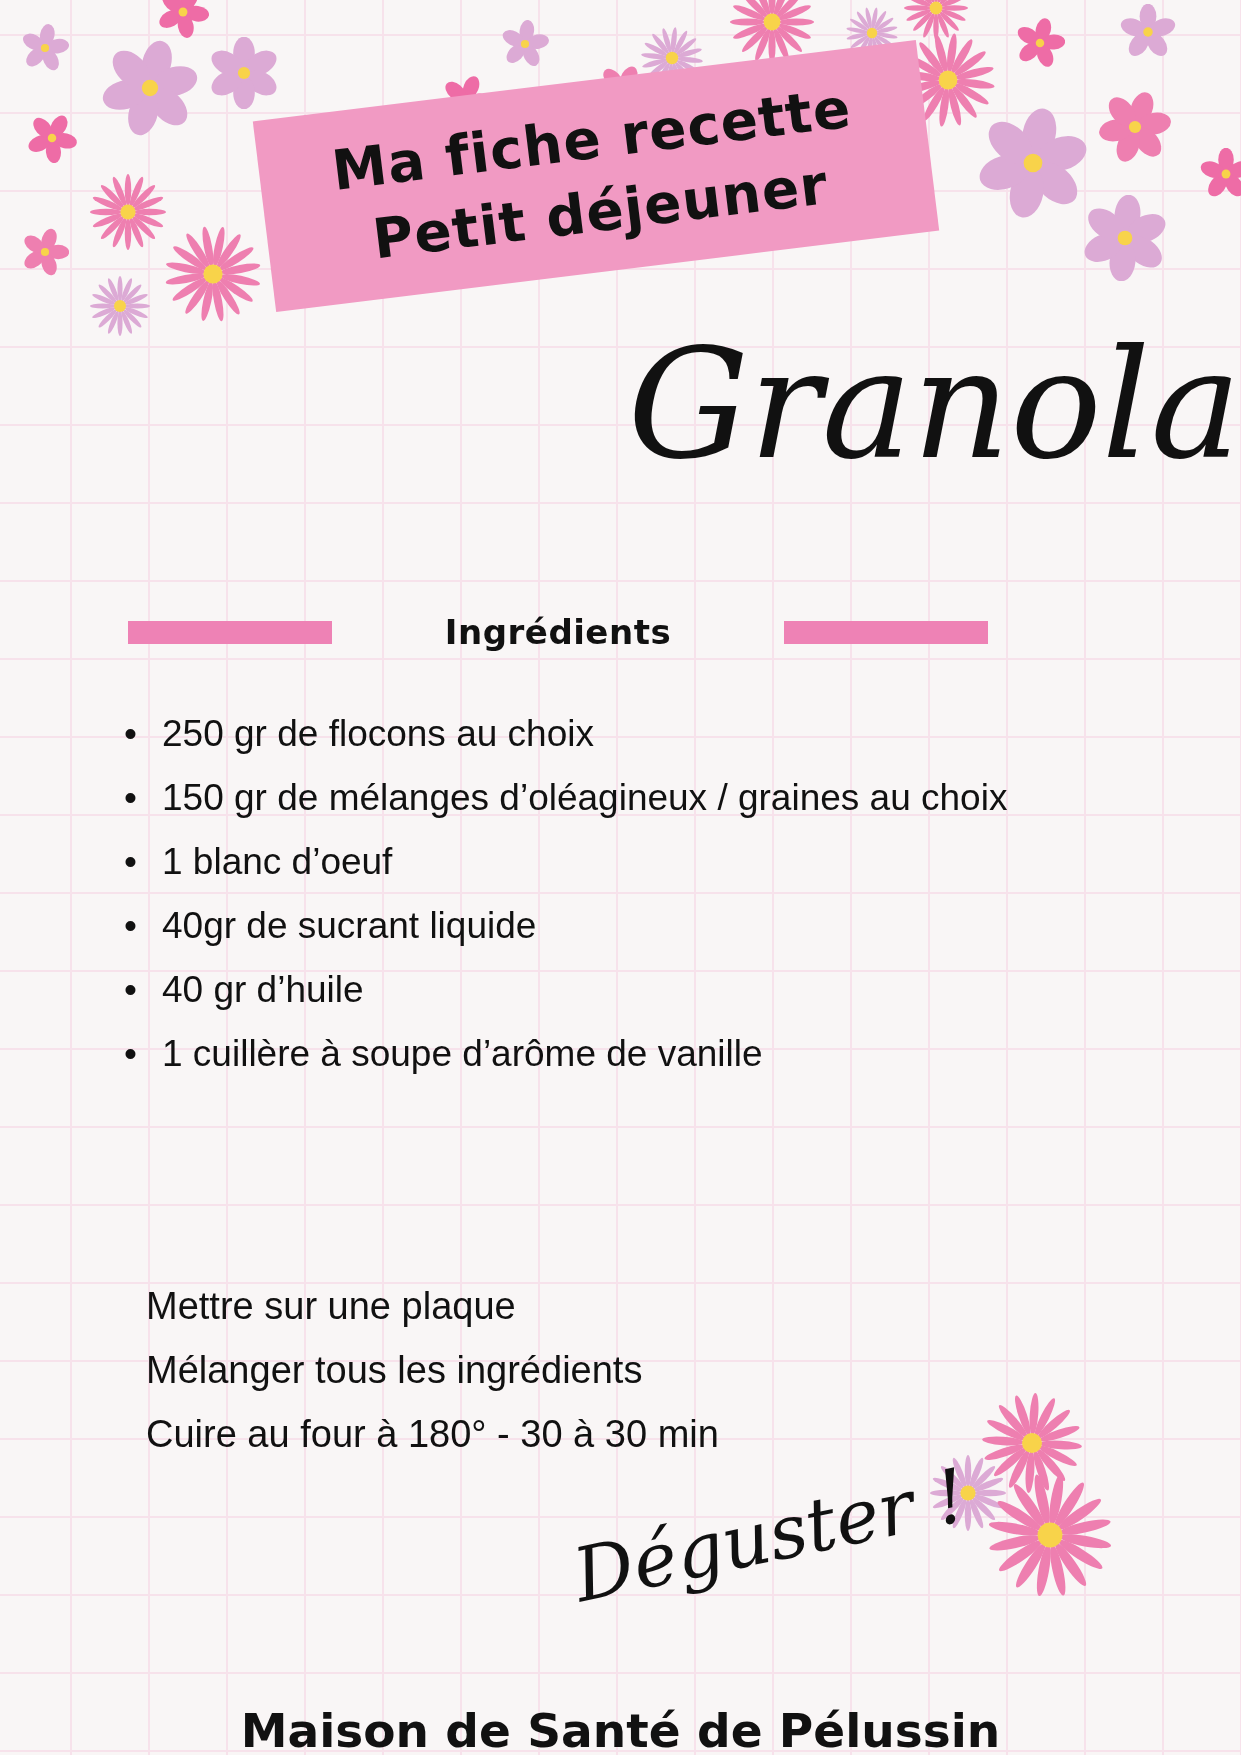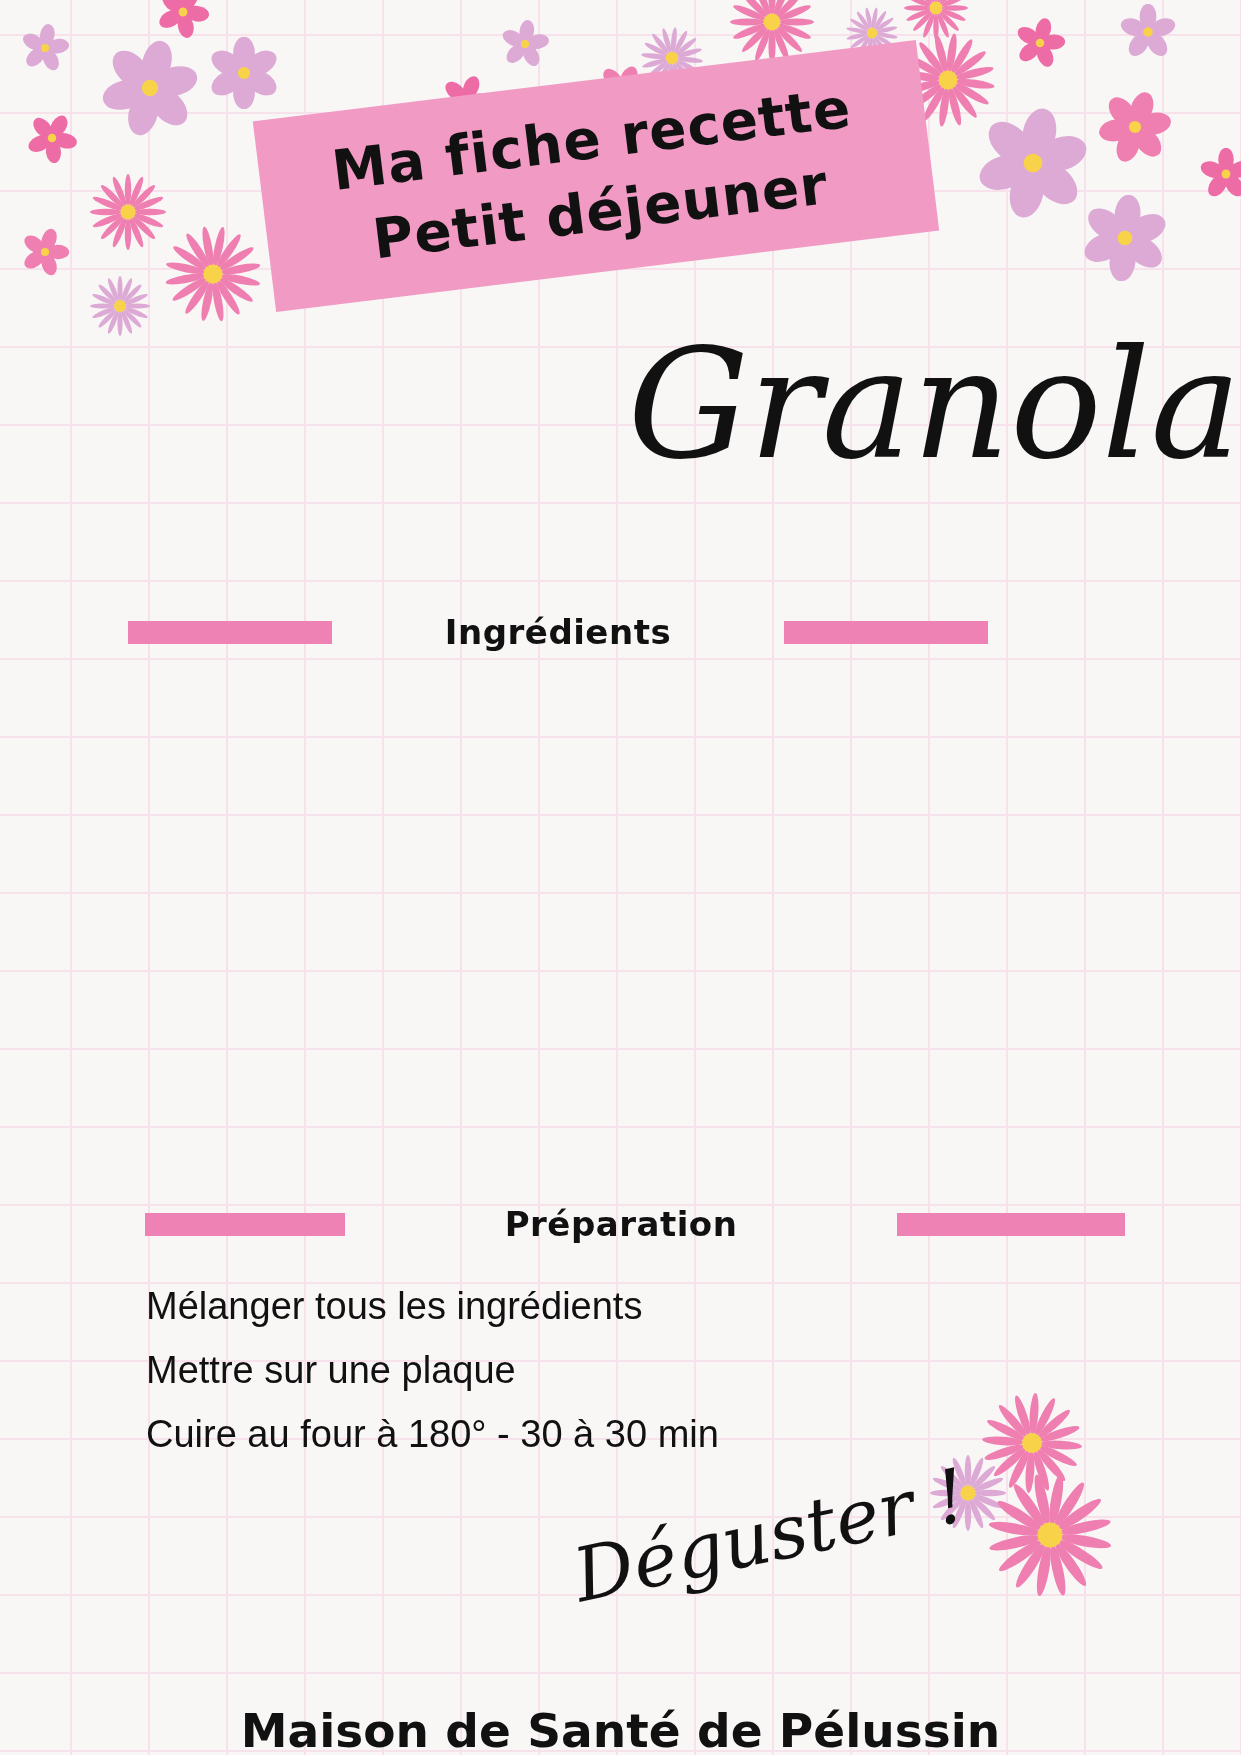--- a/index.html
+++ b/index.html
@@ -424,30 +424,33 @@
   </div>
 
   <div class="title">Granola</div>
 
   <div class="heading-row heading-ingredients">
     <div class="bar"></div>
     <div class="label">Ingrédients</div>
     <div class="bar"></div>
   </div>
 
-
-  <div class="heading-row heading-preparation">
-    <div class="bar bar-left"></div>
-    <div class="label">Préparation</div>
-    <div class="bar bar-right"></div>
-  </div>
+  <ul class="ingredients">
+    <li>250 gr de flocons au choix</li>
+    <li>150 gr de mélanges d’oléagineux / graines au choix</li>
+    <li>1 blanc d’oeuf</li>
+    <li>40gr de sucrant liquide</li>
+    <li>40 gr d’huile</li>
+    <li>1 cuillère à soupe d’arôme de vanille</li>
+  </ul>
+
 
   <div class="steps">
+    <p>Mettre sur une plaque</p>
     <p>Mélanger tous les ingrédients</p>
-    <p>Mettre sur une plaque</p>
     <p>Cuire au four à 180° - 30 à 30 min</p>
   </div>
 
   <div class="closing">Déguster !</div>
 
   <div class="footer">Maison de Santé de Pélussin</div>
 
 </div>
 
 </body></html>

